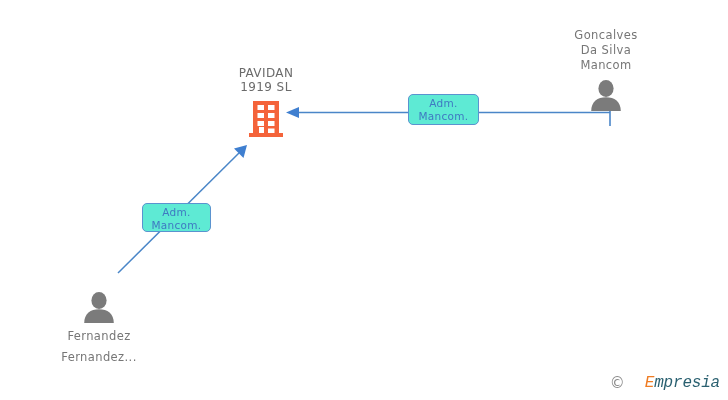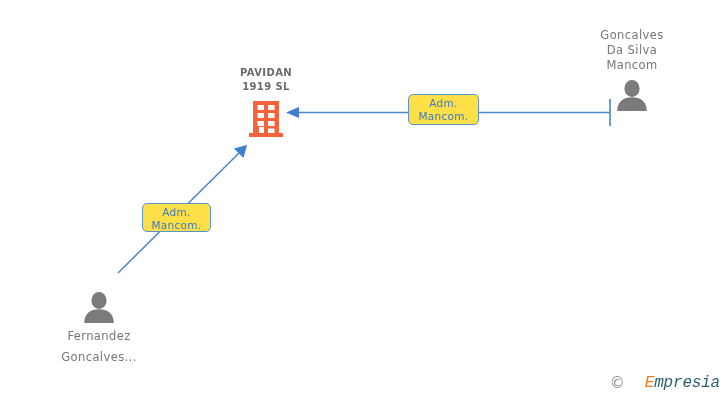--- a/index.html
+++ b/index.html
@@ -32,22 +32,22 @@
     position: absolute;
   }
   .node-label {
     text-align: center;
     color: #6e6e6e;
     letter-spacing: 0.4px;
     line-height: 13px;
     white-space: nowrap;
   }
   .company-label {
-    font-size: 10px;
-    font-weight: bold;
+    font-size: 12px;
+    font-weight: normal;
     color: #6b6b6b;
     line-height: 14px;
   }
   .person-label {
     font-size: 11.5px;
     font-weight: normal;
     color: #767676;
     line-height: 15px;
   }
 
@@ -56,21 +56,21 @@
     top: 66px;
     width: 160px;
   }
   .company-icon-wrap {
     margin-top: 6px;
     display: flex;
     justify-content: center;
   }
 
   .person-node-right {
-    left: 552px;
+    left: 526px;
     top: 28px;
     width: 160px;
   }
   .person-node-right .avatar-wrap {
     margin-top: 7px;
     display: flex;
     justify-content: center;
   }
   .person-node-left {
     left: 19px;
@@ -82,21 +82,21 @@
     justify-content: center;
   }
   .person-node-left .node-label {
     margin-top: 6px;
   }
 
   
   .edge-label {
     position: absolute;
     box-sizing: border-box;
-    background: #fde047;
+    background: #5eead4;
     border: 1.4px solid #5b93cf;
     border-radius: 5px;
     color: #3f79c2;
     font-size: 10.5px;
     line-height: 13px;
     text-align: center;
     letter-spacing: 0.3px;
     padding-top: 2px;
     white-space: nowrap;
   }
@@ -196,21 +196,21 @@
   </div>
 
   <div class="node person-node-left">
     <div class="avatar-wrap">
       <svg width="36" height="31" viewBox="0 0 36 31">
         <ellipse cx="18" cy="8.5" rx="7.6" ry="8.5" fill="#7b7b7b"></ellipse>
         <path d="M3.2 31 C3.2 21.5 9.6 17.2 18 17.2 C26.4 17.2 32.8 21.5 32.8 31 Z" fill="#7b7b7b"></path>
       </svg>
     </div>
     <div class="node-label person-label">Fernandez</div>
-    <div class="node-label person-label">Goncalves...</div>
+    <div class="node-label person-label">Fernandez...</div>
   </div>
 
   <div class="edge-label edge-label-top">
     <span>Adm.</span>
     <span>Mancom.</span>
   </div>
 
   <div class="edge-label edge-label-bottom">
     <span>Adm.</span>
     <span>Mancom.</span>

